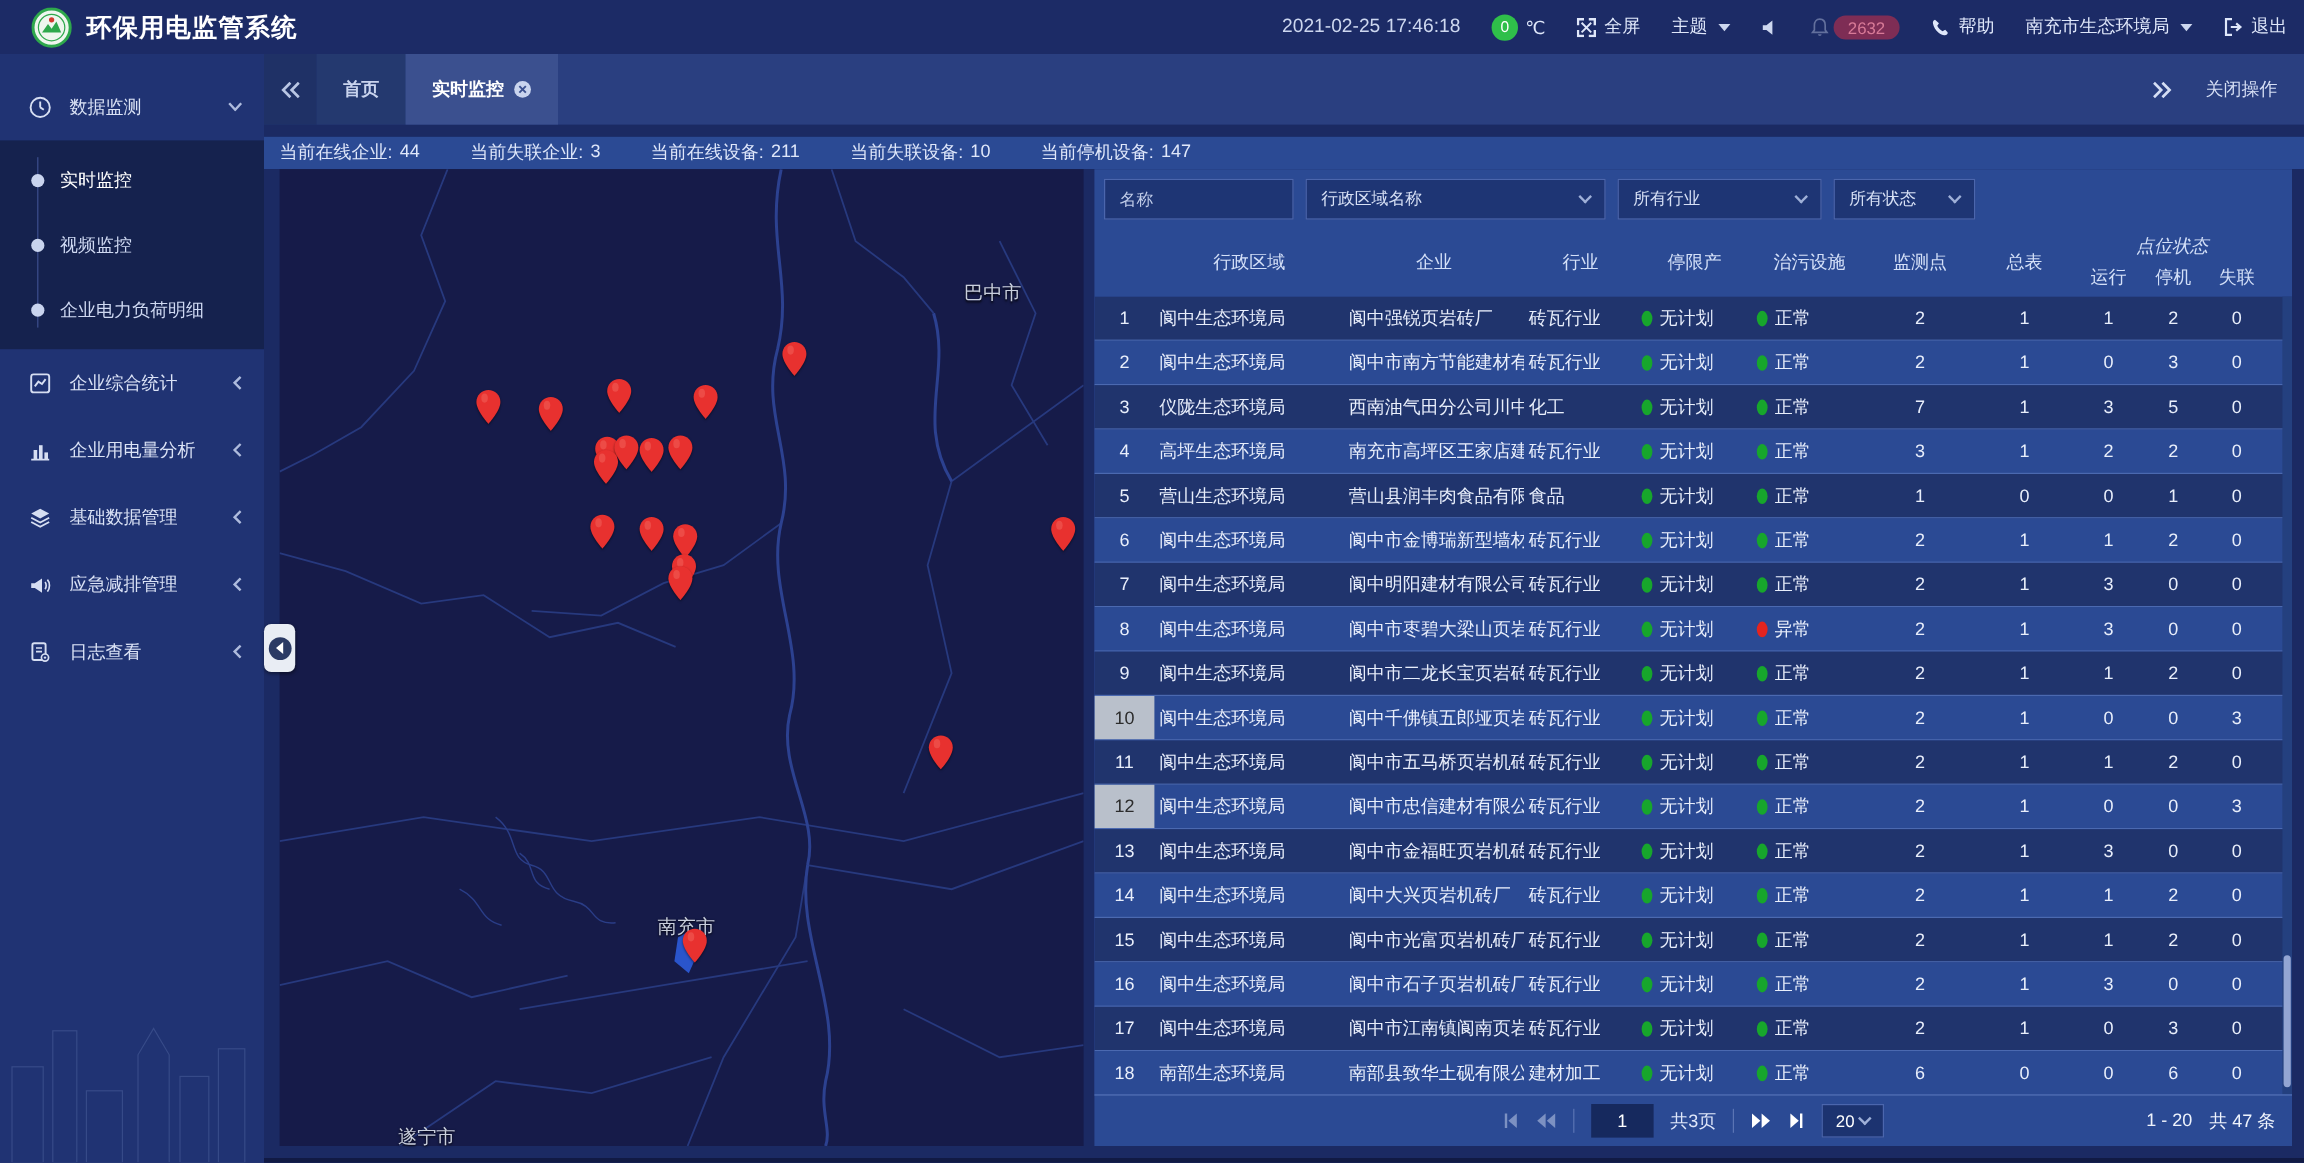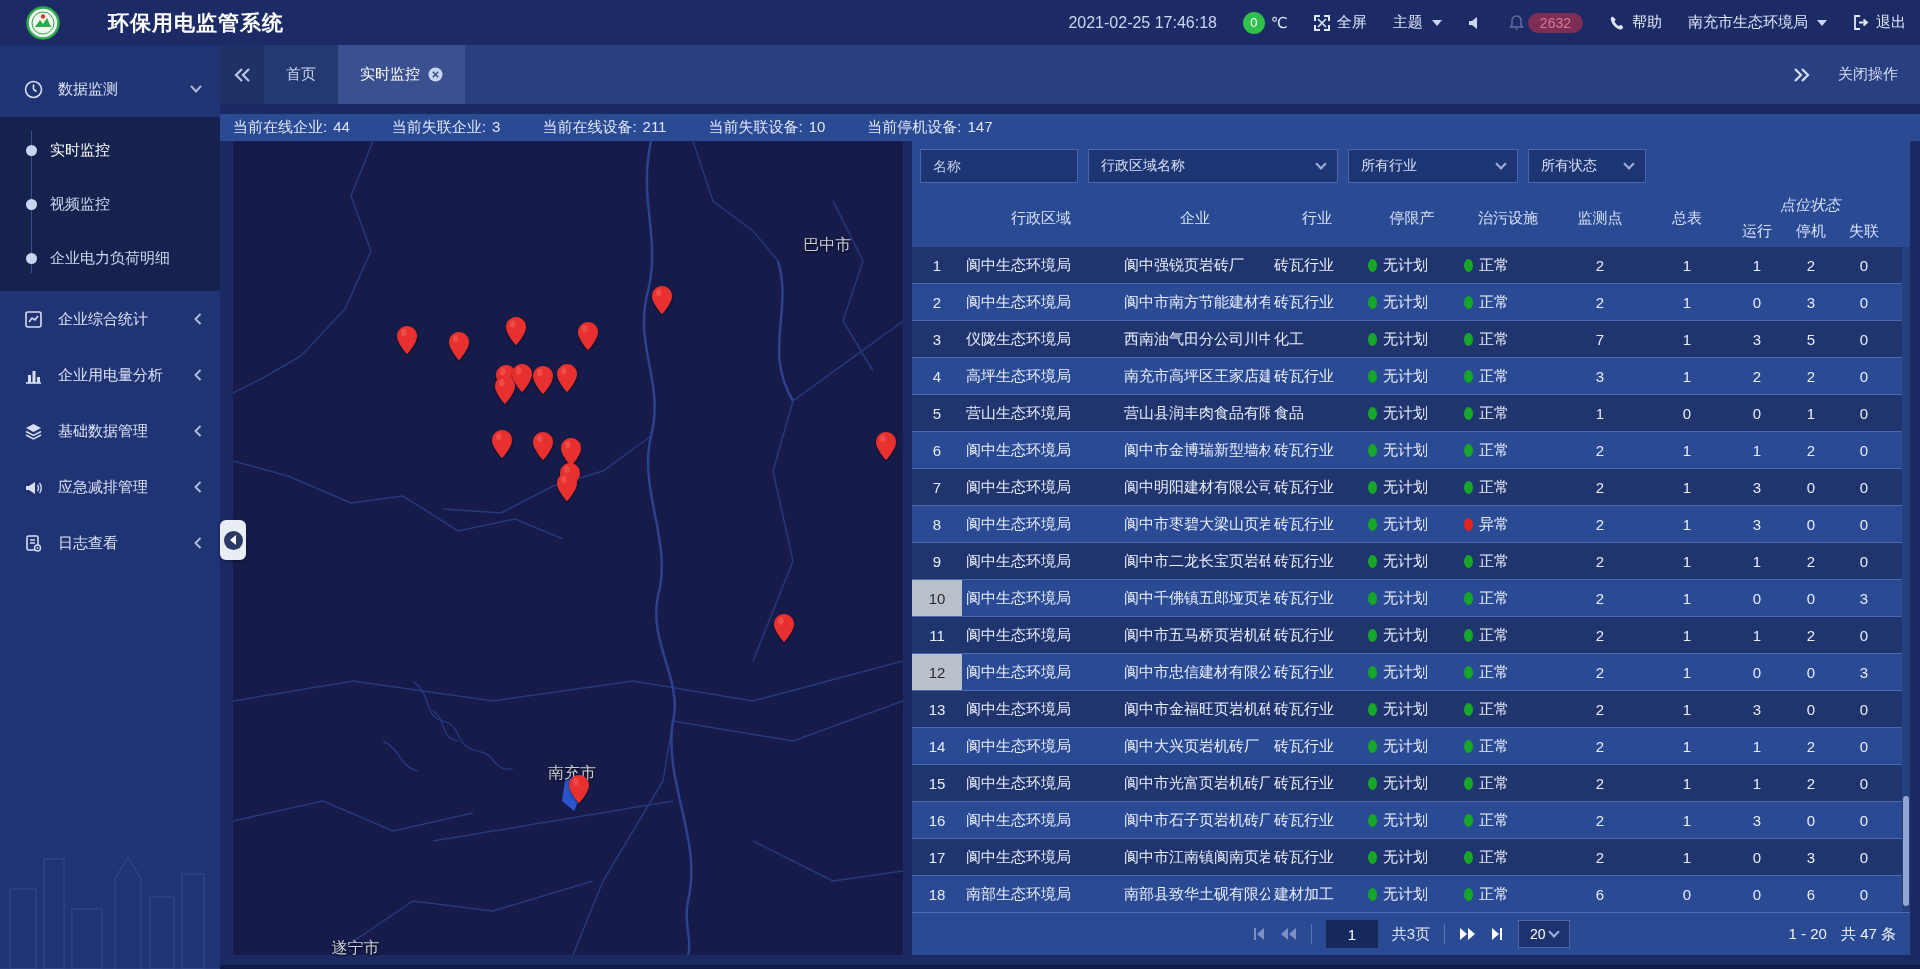--- a/index.html
+++ b/index.html
@@ -2,21 +2,21 @@
 <html><head>
 <meta charset="utf-8">
 <style>
   * { margin:0; padding:0; box-sizing:border-box; }
   html,body { width:1920px; height:969px; overflow:hidden; }
   body {
     font-family:"Liberation Sans","DejaVu Sans",sans-serif;
     background:#1b2a63; color:#e6ecf8; font-size:15px;
   }
   
-  .topbar{ height:45px; background:#1c2b66; display:flex; align-items:center; padding:0 14px 0 26px;gap:36px; }
+  .topbar{ height:45px; background:#1c2b66; display:flex; align-items:center; padding:0 14px 0 26px; }
   .logo{ width:34px; height:34px; margin-right:12px; flex:0 0 auto; }
   .app-title{ font-size:21px; font-weight:bold; color:#fff; letter-spacing:1px; }
   .topbar-right{ margin-left:auto; display:flex; align-items:center; gap:26px; }
   .datetime{ color:#cdd7ef; font-size:16px; }
   .temp{ display:flex; align-items:center; gap:6px; }
   .temp-badge{ width:22px; height:22px; border-radius:50%; background:#2fbf4a; color:#fff; font-size:13px;
     display:flex; align-items:center; justify-content:center; }
   .temp-unit{ color:#dfe7fa; font-size:15px; }
   .top-item{ display:flex; align-items:center; gap:7px; color:#dfe7fa; cursor:pointer; font-size:15px; }
   .top-item svg{ display:block; }
@@ -34,21 +34,21 @@
   .submenu .tree{ position:absolute; left:31px; top:14px; bottom:18px; width:1px; background:#3c4f8e; }
   .sub-item{ height:54px; display:flex; align-items:center; padding-left:50px; position:relative; cursor:pointer; color:#cfd9f2; font-size:15px; }
   .sub-item .dot{ position:absolute; left:26px; width:11px; height:11px; border-radius:50%; background:#c9d4ee; }
   .sub-item.active{ color:#ffffff; }
   .chev{ stroke:#aebbdd; stroke-width:2; fill:none; }
   .skyline{ position:absolute; bottom:0; left:0; width:100%; height:150px; opacity:.18; }
   
   .main{ flex:1; display:flex; flex-direction:column; }
   .tabbar{ height:59px; background:#2a3f80; display:flex; align-items:stretch; }
   .tab-nav{ width:44px; background:#1f3166; display:flex; align-items:center; justify-content:center; cursor:pointer; }
-  .tab{ display:flex; align-items:center; gap:8px; padding:0 22px; color:#c9d4ee; font-size:15px; cursor:pointer; background:#24396f; }
+  .tab{ display:flex; align-items:center; gap:8px; padding:0 22px; color:#c9d4ee; font-size:15px; cursor:pointer; background:#24396f;font-weight:bold; }
   .tab.active{ background:#3b508f; color:#fff; }
   .tab-spacer{ flex:1; }
   .tab-right{ display:flex; align-items:center; gap:28px; padding-right:22px; }
   .close-ops{ color:#d5def4; font-size:15px; cursor:pointer; }
   
   .gapband{ height:10px; background:#1b2a63; }
   .statsbar{ height:27px; background:#2b4a94; display:flex; align-items:center; gap:42px; padding-left:13px; color:#dfe7fa; font-size:15px; }
   .stat{ display:flex; gap:6px; }
   
   .workspace{ flex:1; display:flex; background:#1b2a63; padding-left:13px; }

